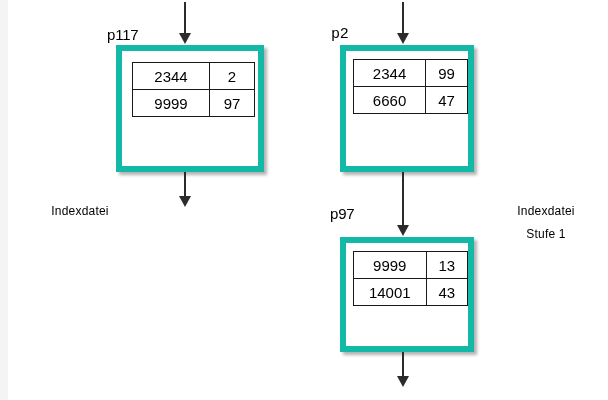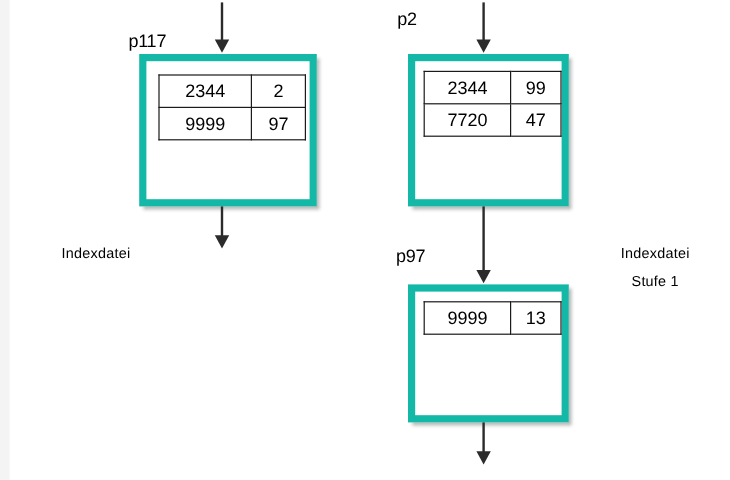--- a/index.html
+++ b/index.html
@@ -109,48 +109,52 @@
       </tbody>
     </table>
   </div>
 
   <div class="arrow-line" style="left:184px; top:172px; height:26px;"></div>
   <div class="arrow-head" style="left:179px; top:196px;"></div>
 
   <div class="arrow-line" style="left:402px; top:2px; height:34px;"></div>
   <div class="arrow-head" style="left:397px; top:33px;"></div>
 
-  <div class="node-label" style="left:331px; top:8px;">p2</div>
+  <div class="node-label" style="left:331px; top:26px;font-family:Liberation Mono, monospace;">p2</div>
 
   <div class="node" style="left:340px; top:45px; width:134px; height:127px;">
     <table class="keytable" style="left:7px; top:8px;">
       <tbody>
         <tr>
           <td class="col-key">2344</td>
           <td class="col-ptr">99</td>
         </tr>
         <tr>
-          <td class="col-key">7720</td>
+          <td class="col-key">6660</td>
           <td class="col-ptr">47</td>
         </tr>
       </tbody>
     </table>
   </div>
 
   <div class="arrow-line" style="left:402px; top:172px; height:55px;"></div>
   <div class="arrow-head" style="left:397px; top:225px;"></div>
 
   <div class="node-label" style="left:330px; top:205px;text-align:center;">p97</div>
 
   <div class="node" style="left:340px; top:237px; width:134px; height:115px;">
     <table class="keytable" style="left:7px; top:8px;">
       <tbody>
         <tr>
           <td class="col-key">9999</td>
           <td class="col-ptr">13</td>
+        </tr>
+        <tr>
+          <td class="col-key">14001</td>
+          <td class="col-ptr">43</td>
         </tr>
       </tbody>
     </table>
   </div>
 
   <div class="arrow-line" style="left:402px; top:352px; height:26px;"></div>
   <div class="arrow-head" style="left:397px; top:376px;"></div>
 
   <div class="caption" style="left:20px; top:200px; width:120px;">
     <div>Indexdatei</div>

